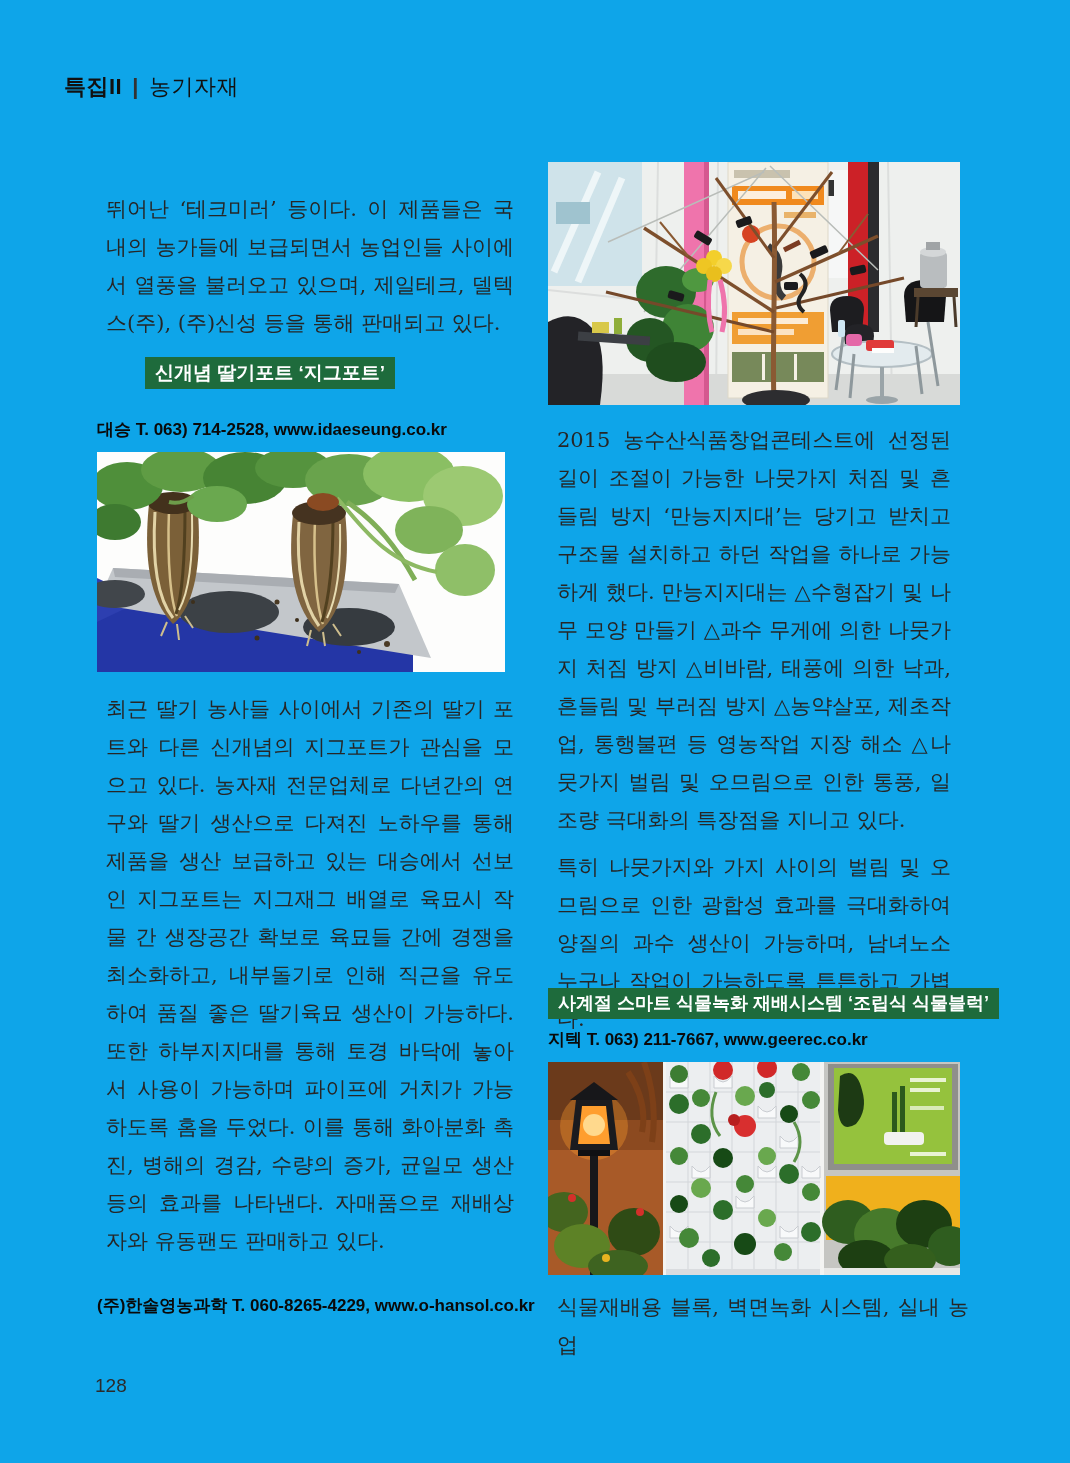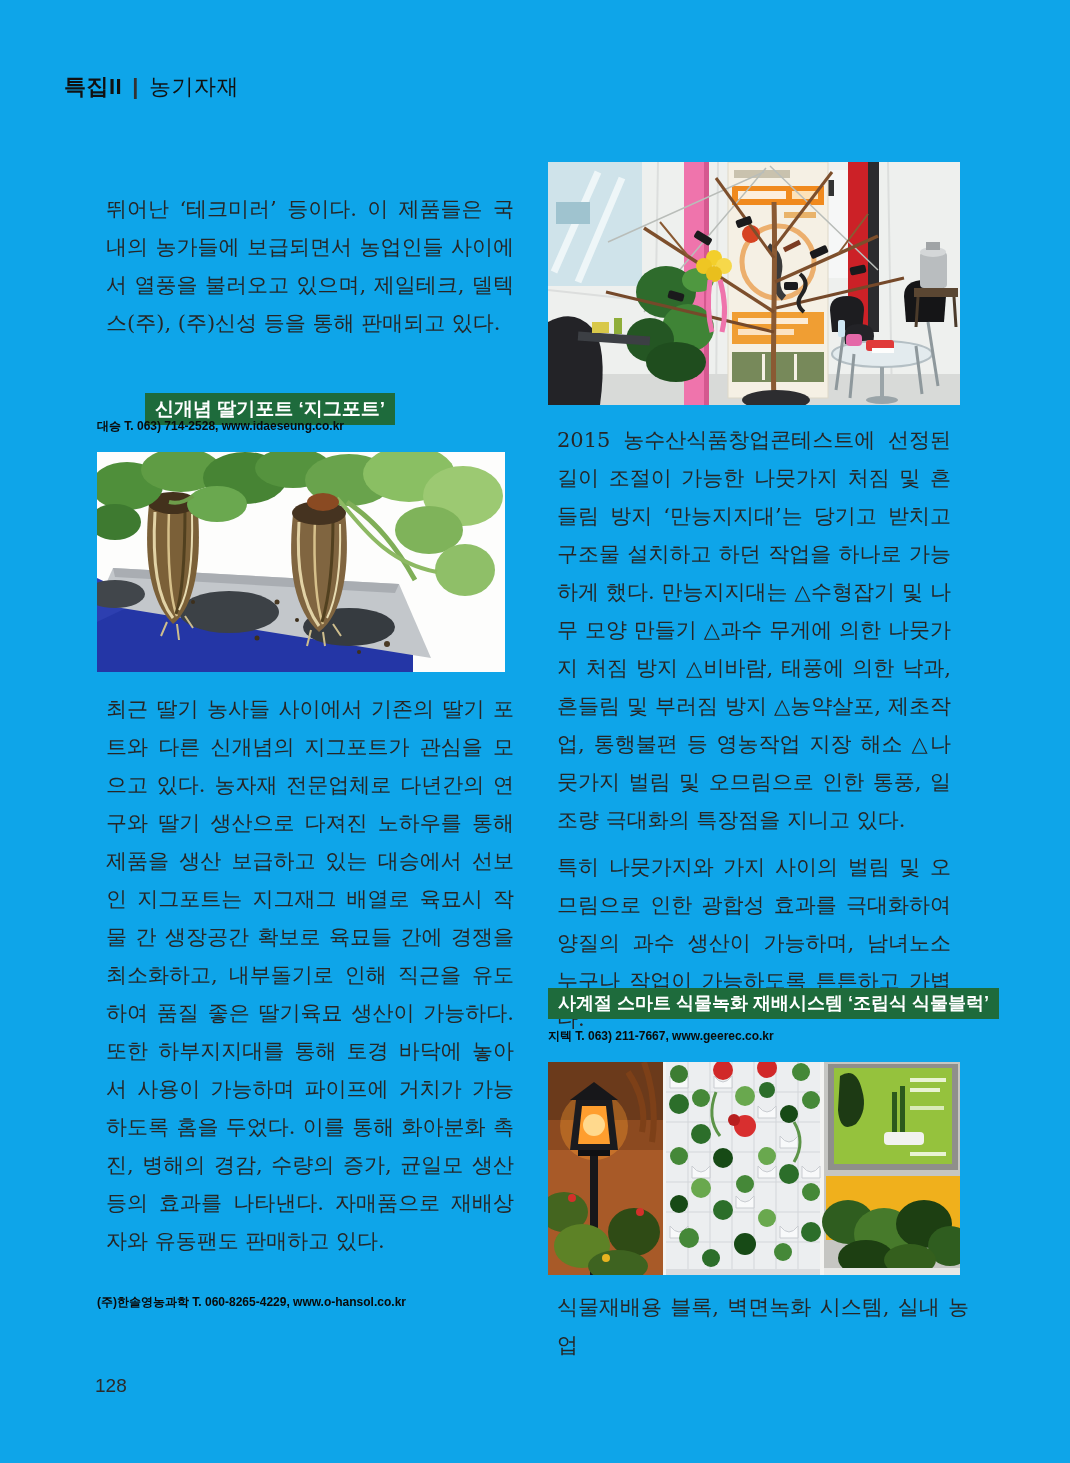--- a/index.html
+++ b/index.html
@@ -19,40 +19,40 @@
     margin:0;
   }
   .pos{position:absolute;}
   .badge{
     display:inline-block;background:#1e6b3c;color:#ffffff;
     font-family:"Liberation Sans", sans-serif;font-weight:bold;
     font-size:19px;line-height:1;padding:6px 10px 7px;white-space:nowrap;
   }
   .contact{
     font-family:"Liberation Sans", sans-serif;font-weight:bold;
-    font-size:12px;color:#0a0a0a;white-space:nowrap;letter-spacing:0;
+    font-size:17px;color:#0a0a0a;white-space:nowrap;letter-spacing:0;
   }
   .photo{display:block;}
   .pageno{
     font-family:"Liberation Sans", sans-serif;font-size:19px;color:#2b2b2b;
   }
   p.para{margin:9px;}
 </style>
 </head>
 <body>
 
 <div class="page">
 
   <div class="hdr">
     <span class="b">특집II</span><span class="sep">|</span><span>농기자재</span>
   </div>
 
   <p class="body-text para pos" style="left:97px;top:181px;width:408px;">뛰어난 ‘테크미러’ 등이다. 이 제품들은 국내의 농가들에 보급되면서 농업인들 사이에서 열풍을 불러오고 있으며, 제일테크, 델텍스(주), (주)신성 등을 통해 판매되고 있다.</p>
 
-  <div class="pos" style="left:97px;top:393px;padding-left:48px;">
+  <div class="pos" style="left:97px;top:357px;padding-left:48px;">
     <span class="badge">신개념 딸기포트 ‘지그포트’</span>
   </div>
 
   <div class="contact pos" style="left:97px;top:418px;">대승 T. 063) 714-2528, www.idaeseung.co.kr</div>
 
   <svg class="photo pos" style="left:97px;top:452px;" width="408" height="220" viewBox="0 0 408 220" role="img">
     <rect width="408" height="220" fill="#fdfdfc"></rect>
 
     <polygon points="0,152 316,190 316,220 0,220" fill="#2436a6"></polygon>
     <polygon points="0,126 46,148 0,170" fill="#2d3fb0"></polygon>

